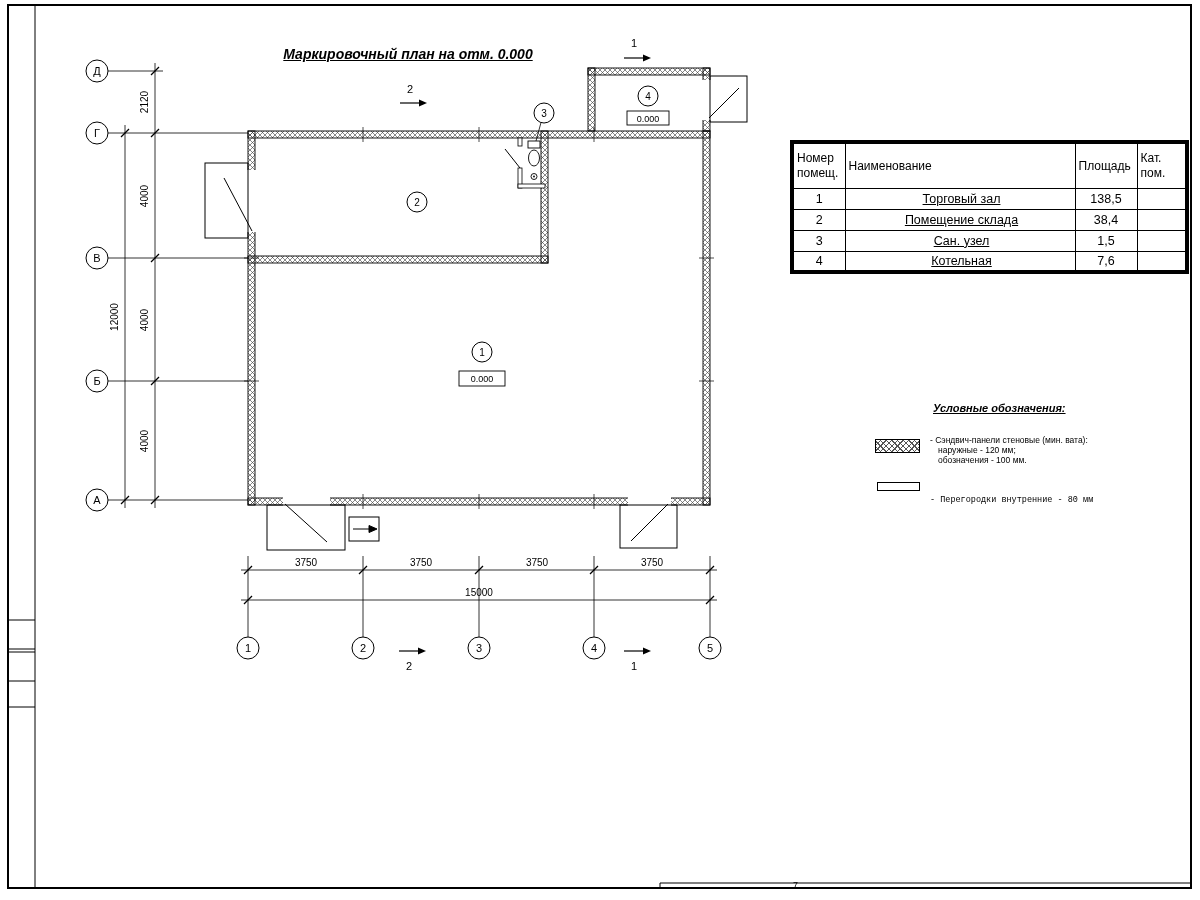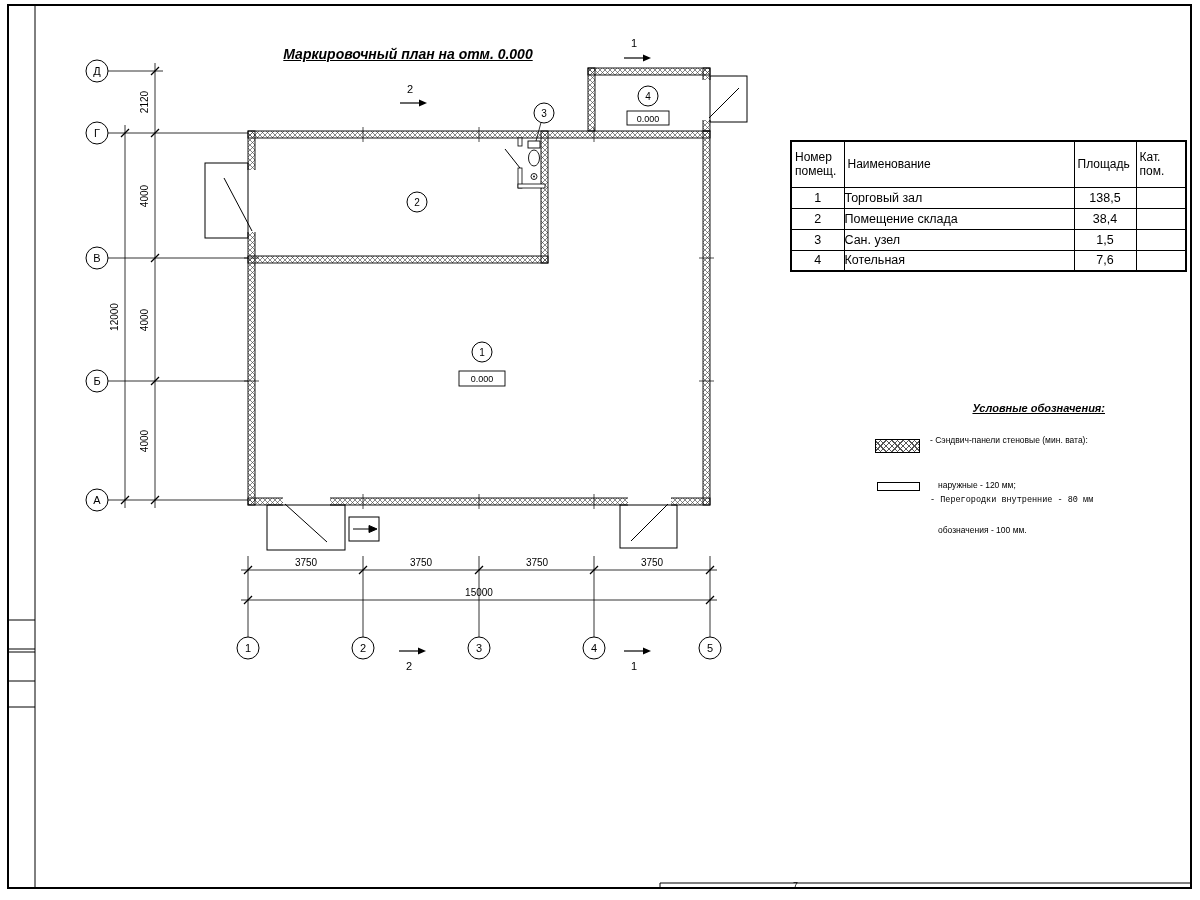--- a/index.html
+++ b/index.html
@@ -2,41 +2,41 @@
 <html><head>
 <meta charset="utf-8">
 <style>
   * { margin:0; padding:0; box-sizing:border-box; }
   html,body { width:1200px; height:900px; background:#fff; font-family:"Liberation Sans", sans-serif; color:#000; }
   #sheet { position:relative; width:1200px; height:900px; background:#fff; overflow:hidden; }
   .abs { position:absolute; }
   .gtitle { font-style:italic; font-weight:bold; text-decoration:underline; white-space:nowrap; }
   #plan-title { left:278px; top:46px; width:260px; text-align:center; font-size:14px; }
   #table-title { left:835px; top:100px; width:300px; text-align:center; font-size:13px; }
-  #legend-title { left:933px; top:402px; width:172px; text-align:right; font-size:11px; }
+  #legend-title { left:933px; top:402px; width:172px; text-align:left; font-size:11px; }
 
   #table-wrap { left:790px; top:140px; }
-  #room-table { border-collapse:collapse; table-layout:fixed; width:395px; font-size:12.5px; border:2px solid #000000; }
+  #room-table { border-collapse:collapse; table-layout:fixed; width:395px; font-size:12.5px; border:4px solid #000000; }
   #room-table th, #room-table td { border:1px solid #000; padding:0 3px; font-weight:normal; overflow:hidden; vertical-align:middle; }
   #room-table thead th { height:46px; font-size:12px; line-height:1.2; text-align:left; }
   #room-table thead th.c { text-align:left; }
   #room-table tbody td { height:21px; }
   #room-table td.c { text-align:center; }
-  #room-table td.l { text-align:left; padding-left:0; }
+  #room-table td.l { text-align:center; padding-left:6px;text-decoration:underline; }
 
   .legend-sym { border:1px solid #000; background-color:#fff; }
   #legend-sym-1 { left:875px; top:439px; width:45px; height:14px;
     background-image:
       repeating-linear-gradient(45deg,  transparent 0 3px, #555 3px 4px),
       repeating-linear-gradient(135deg, transparent 0 3px, #555 3px 4px); }
   #legend-sym-2 { left:877px; top:482px; width:43px; height:9px; }
   .legend-text { font-size:8.5px; line-height:10px; white-space:nowrap; }
   #legend-item1-text { left:930px; top:435px; }
   #legend-item2-text { left:930px; top:495px;font-family:Liberation Mono, monospace; }
-  .legend-text .ind { padding-left:8px;margin-top:35px; }
+  .legend-text .ind { padding-left:8px; }
 
   svg text { font-family:"Liberation Sans", sans-serif; }
 </style>
 </head>
 <body>
 
 <div id="sheet">
 
 <svg class="abs" style="left:0;top:0" width="1200" height="900" viewBox="0 0 1200 900" xmlns="http://www.w3.org/2000/svg">
   <defs>

